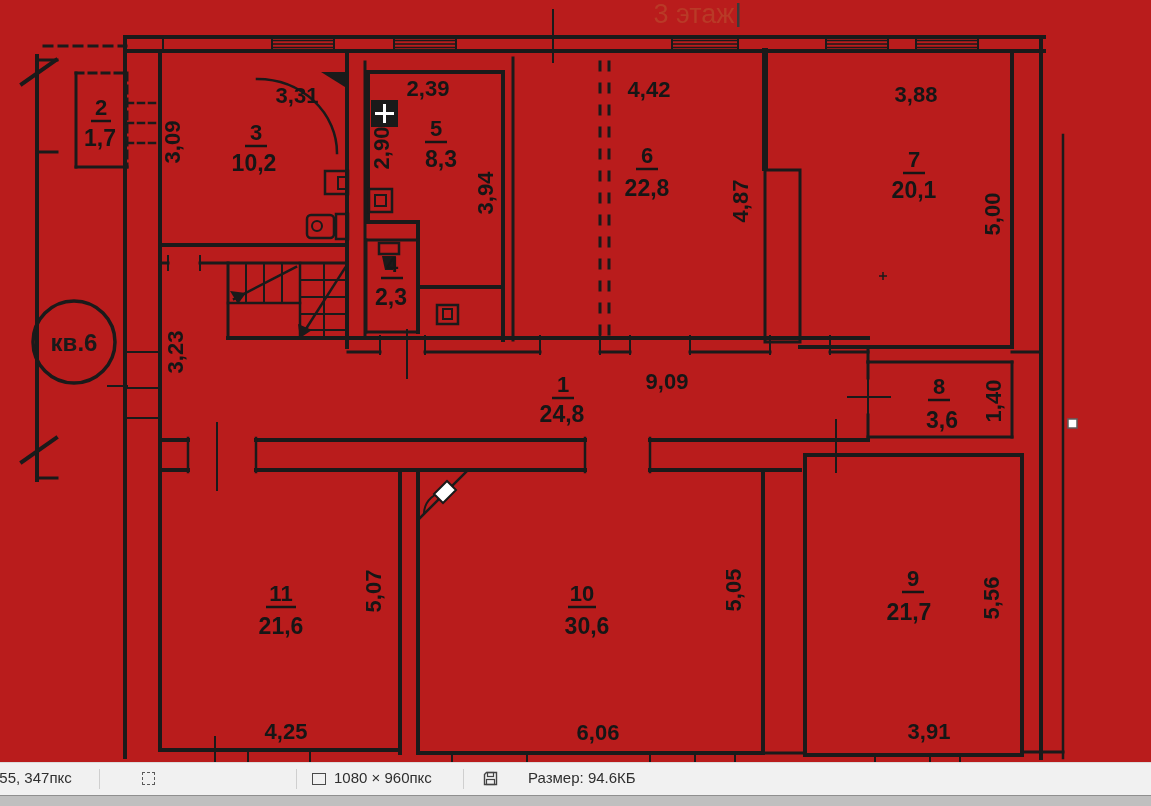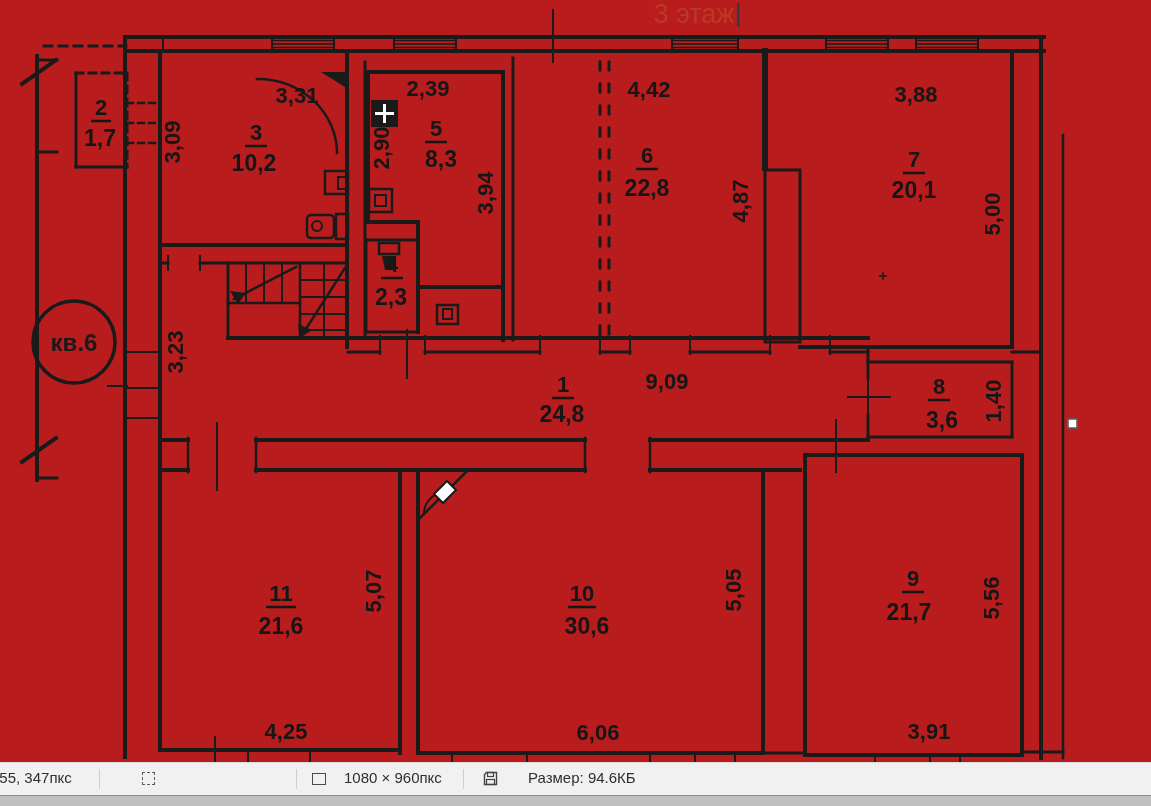--- a/index.html
+++ b/index.html
@@ -6,21 +6,21 @@
   .screen{position:relative;width:1151px;height:806px;background:#b91c1c;overflow:hidden;
           font-family:"Liberation Sans",sans-serif;}
   .plan-svg{position:absolute;left:0;top:0;}
   
   .statusbar{position:absolute;left:0;top:762px;width:1151px;height:32px;background:#f1f1f1;
              border-top:1px solid #dcdcdc;}
   .bottomstrip{position:absolute;left:0;top:795px;width:1151px;height:11px;background:#bfbfbf;
                border-top:1px solid #8f8f8f;}
   .sb-text{position:absolute;top:6px;font-size:15px;color:#2f2f2f;white-space:nowrap;}
   .sb-coords{left:-9px;}
-  .sb-size{left:344px;}
+  .sb-size{left:334px;}
   .sb-filesize{left:528px;}
   .sb-sep{position:absolute;top:6px;width:1px;height:20px;background:#cfcfcf;}
   .s1{left:99px;}
   .s2{left:296px;}
   .s3{left:463px;}
   .sb-selicon{position:absolute;left:142px;top:9px;width:13px;height:13px;
               border:1.5px dashed #5a5a5a;box-sizing:border-box;}
   .sb-canvasicon{position:absolute;left:312px;top:10px;width:14px;height:12px;
                  border:1.6px solid #4a4a4a;box-sizing:border-box;}
   .sb-saveicon{position:absolute;left:483px;top:8px;width:15px;height:15px;}

